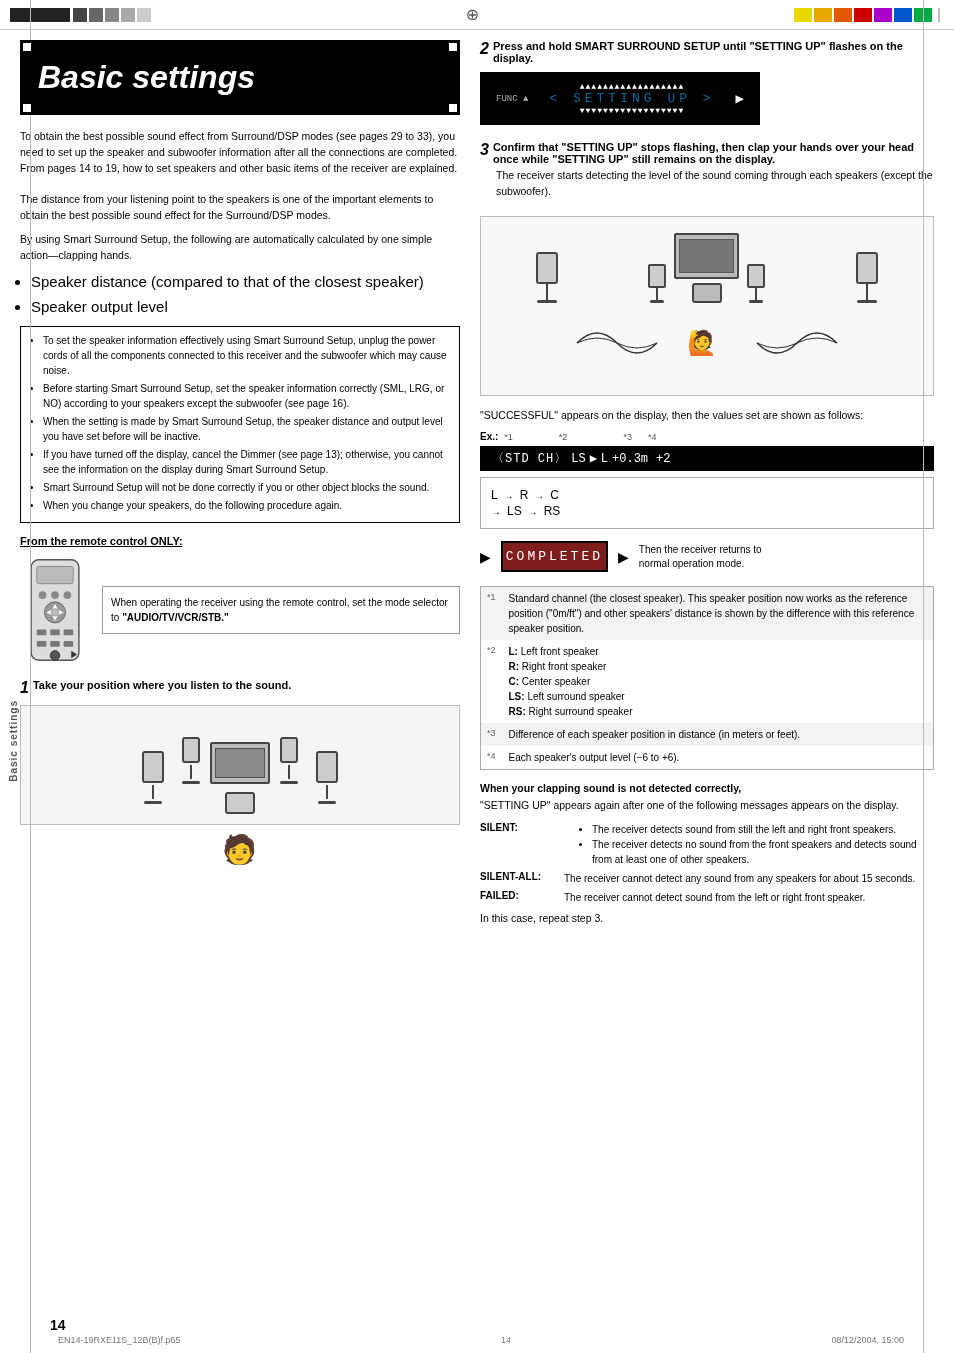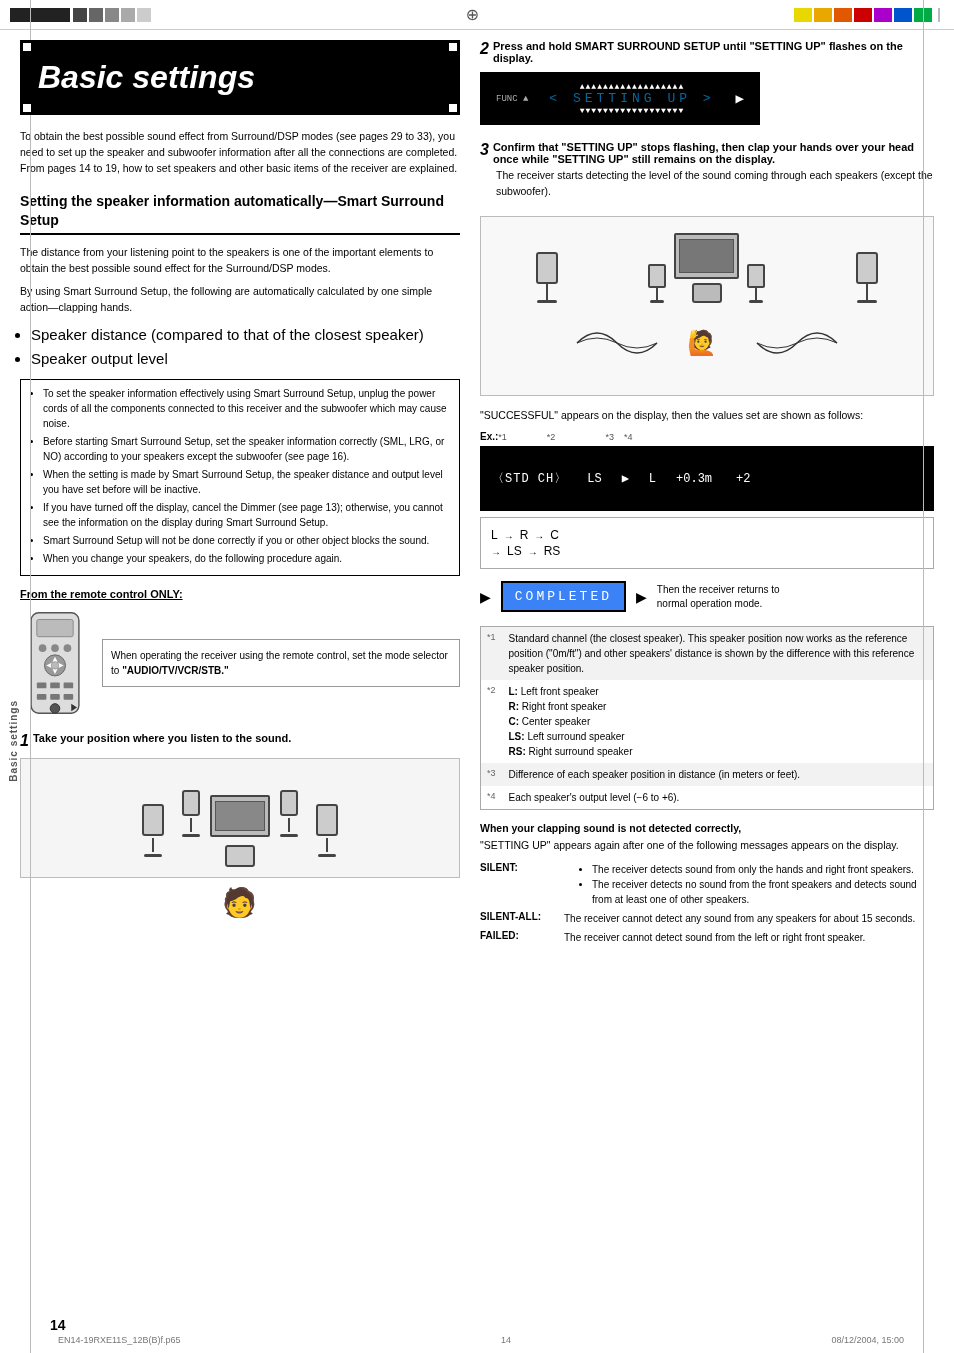--- a/index.html
+++ b/index.html
@@ -281,25 +281,25 @@
       width: 58px;
       height: 38px;
       background: #888;
       border: 1px solid #555;
     }
     .person-big { font-size: 28px; }
 
     
     .completed-display {
       border: 2px solid #000;
-      background: #3b82f6;
+      background: #7f1d1d;
       color: #fff;
       font-family: 'Courier New', monospace;
       font-size: 13px;
-      padding: 6px 12px;
+      padding: 6px 3px;
       letter-spacing: 3px;
       display: inline-block;
       margin: 6px 0;
     }
 
     
     .info-table {
       width: 100%;
       border: 1px solid #aaa;
       border-collapse: collapse;
@@ -385,20 +385,21 @@
 
     .step-row {
       display: flex;
       align-items: flex-start;
       gap: 0;
     }
 
     
     .ex-row {
       display: flex;
+      gap: 6px;
       align-items: center;
       font-size: 10px;
       margin-bottom: 4px;
     }
     .ex-label {
       font-size: 10px;
       font-weight: bold;
     }
 
     .completed-row {
@@ -465,21 +466,20 @@
     <div class="title-box">
       <div class="corner-tl"></div>
       <div class="corner-tr"></div>
       <div class="corner-bl"></div>
       <div class="corner-br"></div>
       <h1>Basic settings</h1>
     </div>
 
     <div class="intro-text">To obtain the best possible sound effect from Surround/DSP modes (see pages 29 to 33), you need to set up the speaker and subwoofer information after all the connections are completed. From pages 14 to 19, how to set speakers and other basic items of the receiver are explained.</div>
 
-    <div class="section-heading">Setting the speaker information automatically—Smart Surround Setup</div>
 
     <div class="body-text">The distance from your listening point to the speakers is one of the important elements to obtain the best possible sound effect for the Surround/DSP modes.</div>
     <div class="body-text">By using Smart Surround Setup, the following are automatically calculated by one simple action—clapping hands.</div>
     <ul class="bullet-list">
       <li>Speaker distance (compared to that of the closest speaker)</li>
       <li>Speaker output level</li>
     </ul>
 
     <div class="notes-box">
       <ul>
@@ -662,21 +662,21 @@
       <div class="body-text">"SUCCESSFUL" appears on the display, then the values set are shown as follows:</div>
 
       <div class="ex-row">
         <span class="ex-label">Ex.:</span>
         <span style="font-size:9px;color:#555;">*1</span>
         <span style="font-size:9px;color:#555;margin-left:40px;">*2</span>
         <span style="font-size:9px;color:#555;margin-left:50px;">*3</span>
         <span style="font-size:9px;color:#555;margin-left:10px;">*4</span>
       </div>
 
-      <div style="border:2px solid #000;background:#000;color:#fff;font-family:'Courier New',monospace;font-size:12px;padding:22px 10px;margin:2px 0 6px;display:flex;align-items:center;gap:16px;">
+      <div style="border:2px solid #000;background:#000;color:#fff;font-family:'Courier New',monospace;font-size:12px;padding:2px 10px;margin:2px 0 6px;display:flex;align-items:center;gap:0;">
         <span style="letter-spacing:1px;">〈STD CH〉</span>
         <span style="margin-left:4px;">LS</span>
         <span style="margin:0 4px;">▶</span>
         <span>L</span>
         <span style="margin-left:4px;">+0.3m</span>
         <span style="margin-left:8px;">+2</span>
       </div>
 
       <div class="footnotes-section">
         <div class="fn-row">
@@ -733,36 +733,37 @@
 
     <div class="detected-section">
       <div class="detected-title">When your clapping sound is not detected correctly,</div>
       <div class="body-text">"SETTING UP" appears again after one of the following messages appears on the display.</div>
 
       <div class="error-row">
         <div class="err-key">SILENT:</div>
         <div class="err-sep"></div>
         <div class="err-val">
           <ul>
-            <li>The receiver detects sound from only the hands and right front speakers.</li>
+            <li>The receiver detects sound from still the left and right front speakers.</li>
             <li>The receiver detects no sound from the front speakers and detects sound from at least one of other speakers.</li>
           </ul>
         </div>
       </div>
 
       <div class="error-row" style="margin-top:4px;">
         <div class="err-key">SILENT-ALL:</div>
         <div class="err-val">The receiver cannot detect any sound from any speakers for about 15 seconds.</div>
       </div>
 
       <div class="error-row" style="margin-top:4px;">
         <div class="err-key">FAILED:</div>
         <div class="err-val">The receiver cannot detect sound from the left or right front speaker.</div>
       </div>
 
+      <div class="body-text" style="margin-top:6px;">In this case, repeat step 3.</div>
     </div>
 
   </div>
 
 </div>
 
 <div class="page-number">14</div>
 
 <div class="file-footer">
   <span>EN14-19RXE11S_12B(B)f.p65</span>

